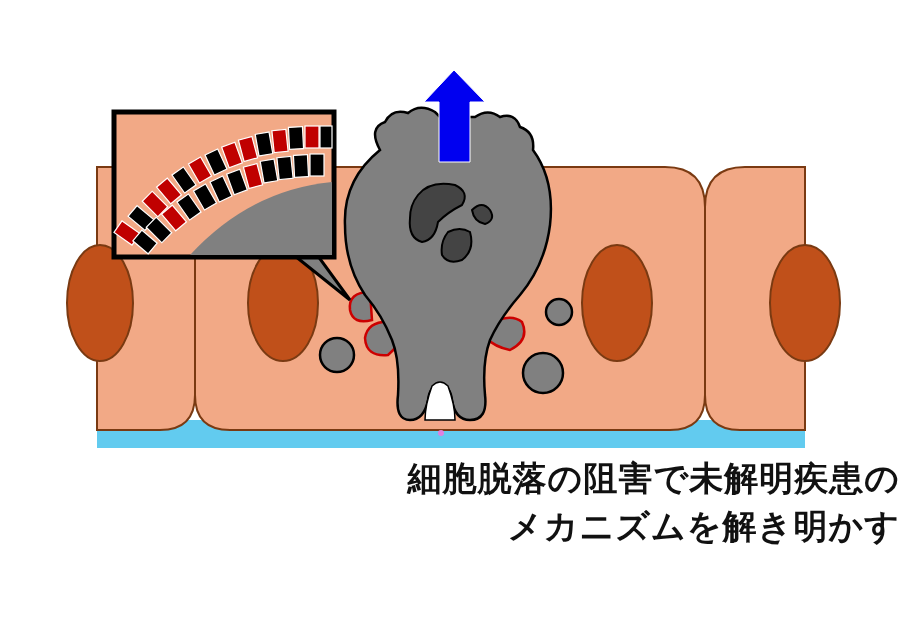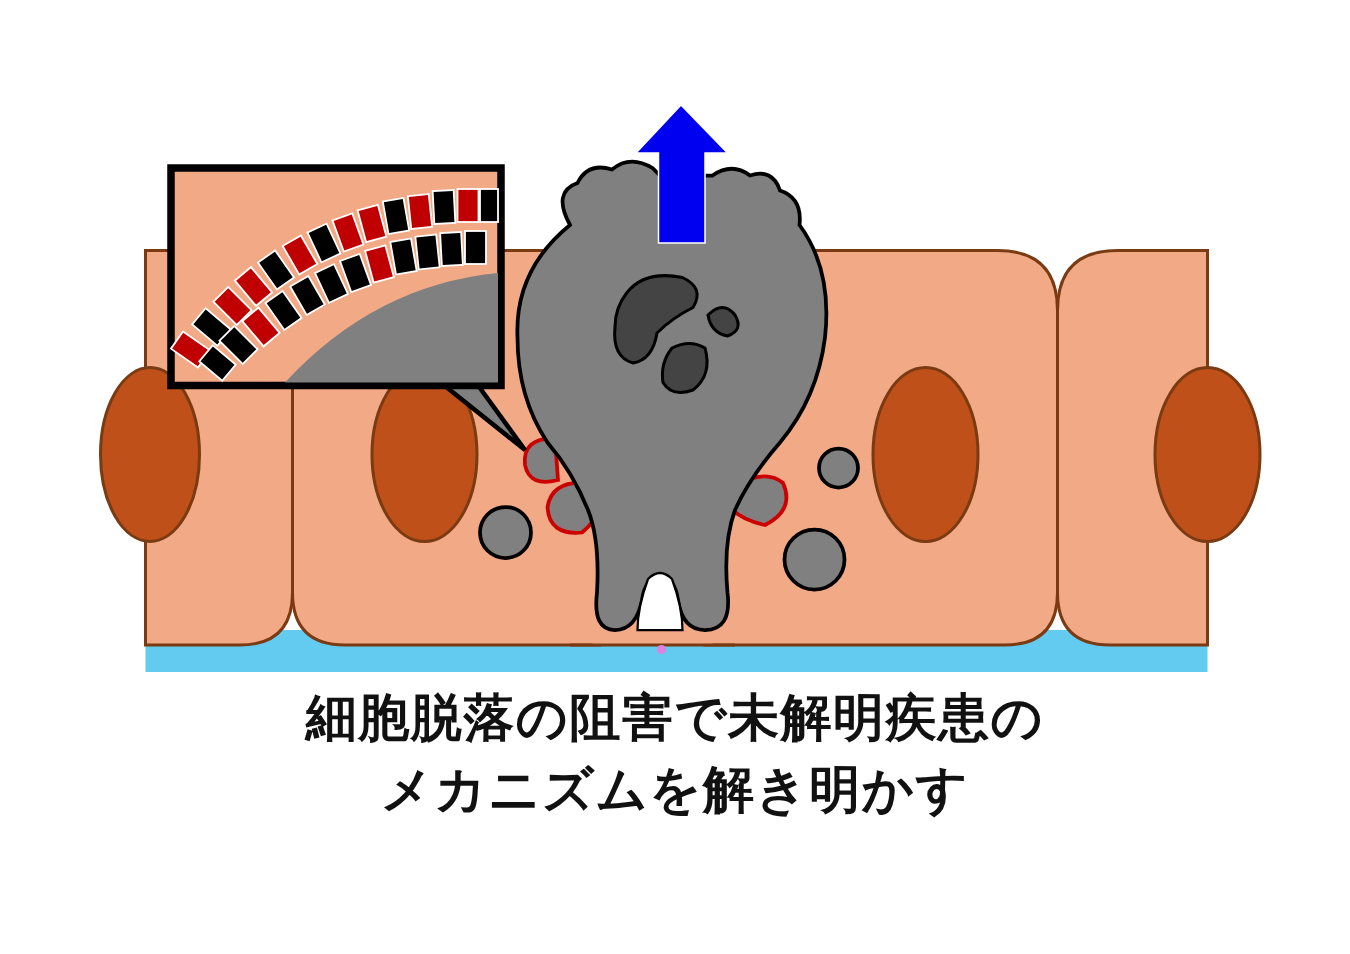--- a/index.html
+++ b/index.html
@@ -1,19 +1,19 @@
 <!DOCTYPE html>
 <html><head>
 <meta charset="utf-8">
 <style>
   html, body { margin: 0; padding: 0; background: #ffffff; }
   body { width: 900px; height: 636px; position: relative; overflow: hidden; }
   #diagram { position: absolute; left: 0; top: 0; width: 900px; height: 636px; }
   .caption {
-    position: absolute; left: 0; width: 900px; text-align: center;
+    position: absolute; left: 0; width: 900px; text-align: right;
     font-family: "DejaVu Sans", "Liberation Sans", sans-serif;
     font-weight: bold; color: #111111; font-size: 34px; letter-spacing: 1px;
   }
   #caption-line-1 { top: 456px; }
   #caption-line-2 { top: 504px; }
 </style>
 </head>
 <body>
 
 <svg id="diagram" viewBox="0 0 900 636" xmlns="http://www.w3.org/2000/svg">

